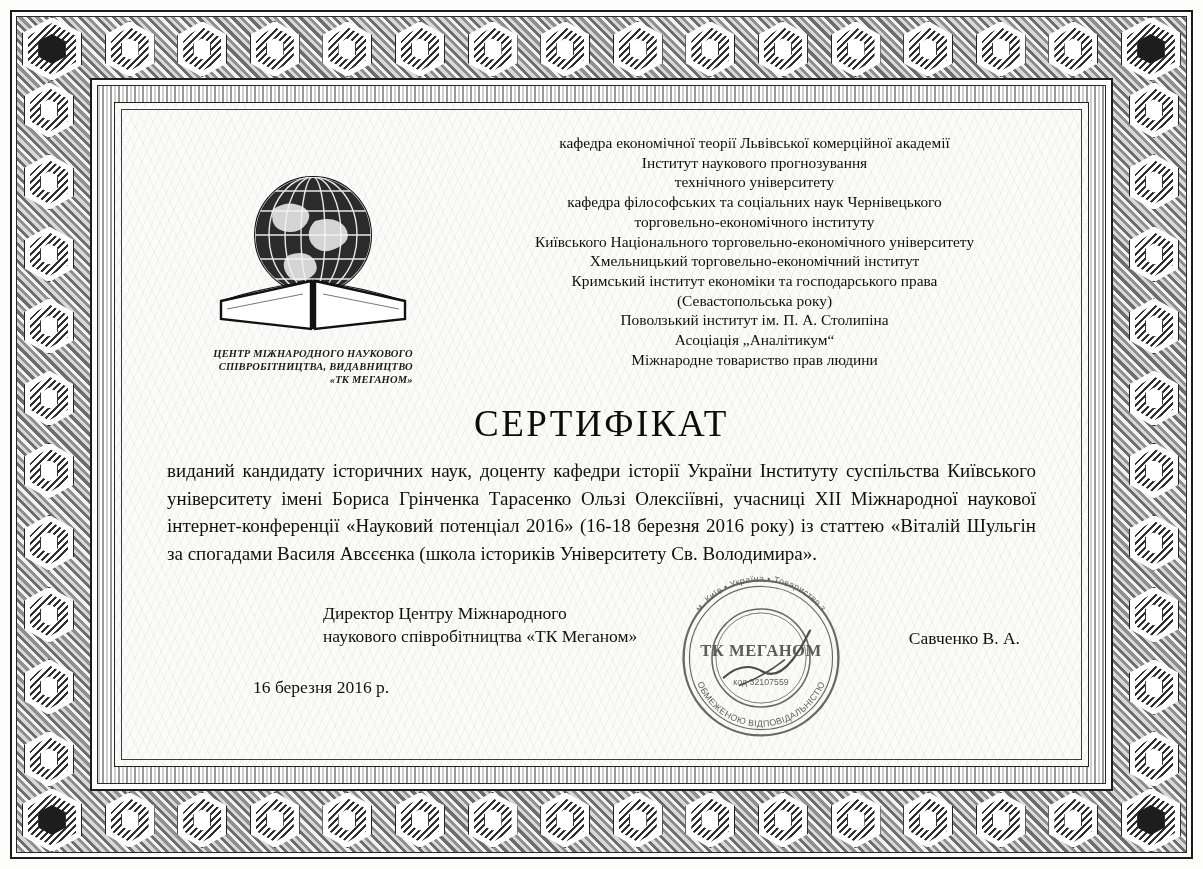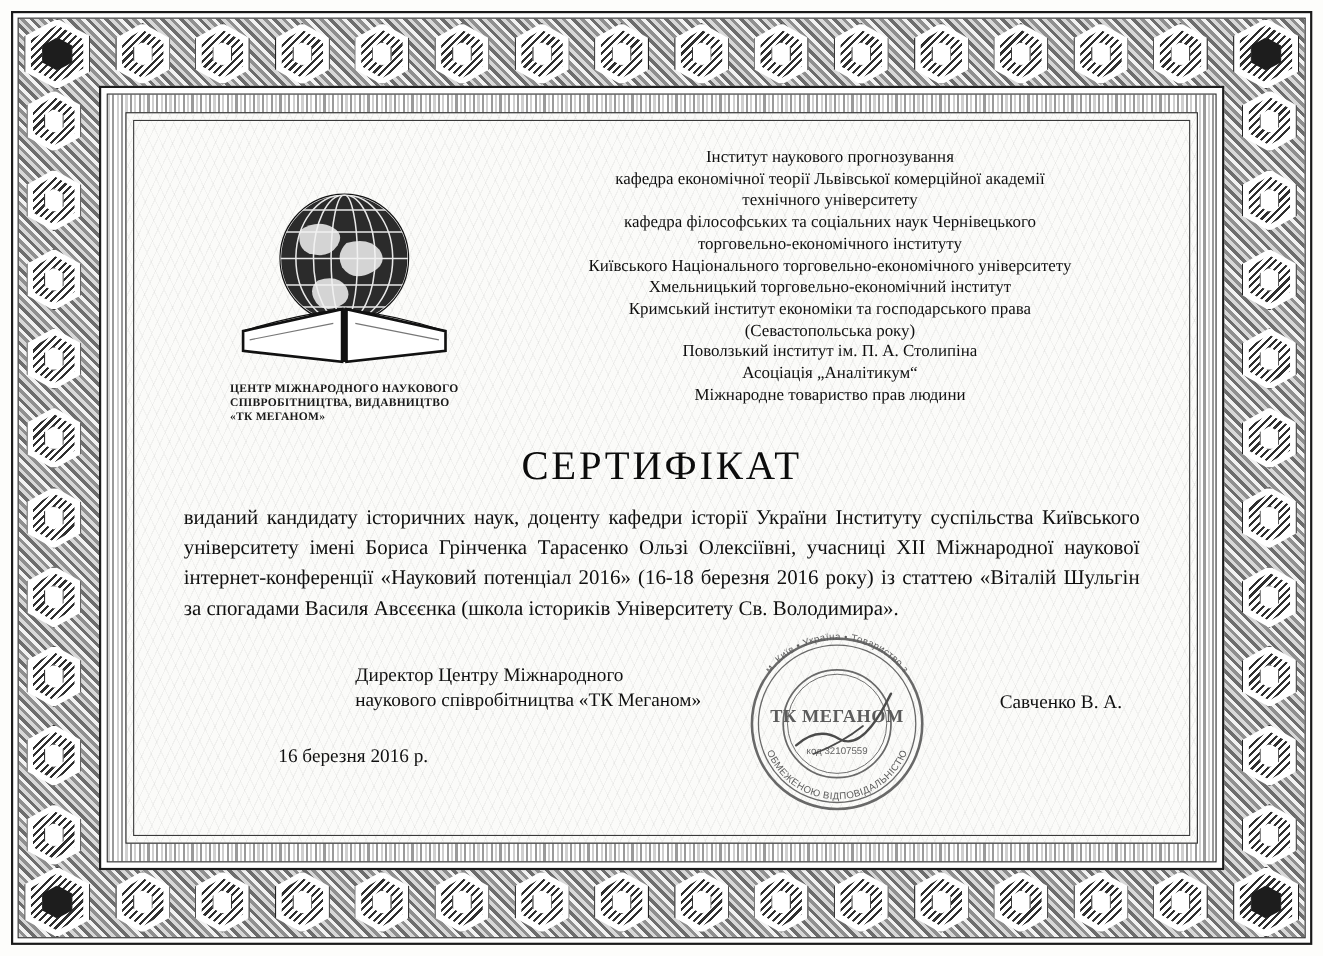--- a/index.html
+++ b/index.html
@@ -170,28 +170,29 @@
   .emblem-block {
     flex: 0 0 300px;
     display: flex;
     flex-direction: column;
     align-items: center;
     padding-top: 34px;
   }
   .emblem-svg { display: block; }
   .emblem-caption {
     margin-top: 4px;
-    text-align: left;
+    text-align: right;
     font-size: 10.5px;
     line-height: 1.25;
     letter-spacing: 0.2px;
     font-weight: bold;
     color: #1a1a1a;
     text-transform: uppercase;
     max-width: 210px;
+    font-style: italic;
   }
 
   .org-list {
     flex: 1 1 auto;
     text-align: center;
     padding-top: 4px;
   }
   .org-line {
     font-size: 15.4px;
     line-height: 1.28;
@@ -381,22 +382,22 @@
               <path d="M196 146 L120 131" stroke="#777" stroke-width="1" fill="none"></path>
             </svg>
             <div class="emblem-caption">
               <div>ЦЕНТР МІЖНАРОДНОГО НАУКОВОГО</div>
               <div>СПІВРОБІТНИЦТВА, ВИДАВНИЦТВО</div>
               <div>«ТК МЕГАНОМ»</div>
             </div>
           </div>
 
           <div class="org-list">
+            <div class="org-line">кафедра економічної теорії Львівської комерційної академії</div>
             <div class="org-line">Інститут наукового прогнозування</div>
-            <div class="org-line">кафедра економічної теорії Львівської комерційної академії</div>
             <div class="org-line">технічного університету</div>
             <div class="org-line">кафедра філософських та соціальних наук Чернівецького</div>
             <div class="org-line">торговельно-економічного інституту</div>
             <div class="org-line">Київського Національного торговельно-економічного університету</div>
             <div class="org-line">Хмельницький торговельно-економічний інститут</div>
             <div class="org-line">Кримський інститут економіки та господарського права</div>
             <div class="org-line">(Севастопольська року)</div>
             <div class="org-line">Поволзький інститут ім. П. А. Столипіна</div>
             <div class="org-line">Асоціація „Аналітикум“</div>
             <div class="org-line">Міжнародне товариство прав людини</div>

